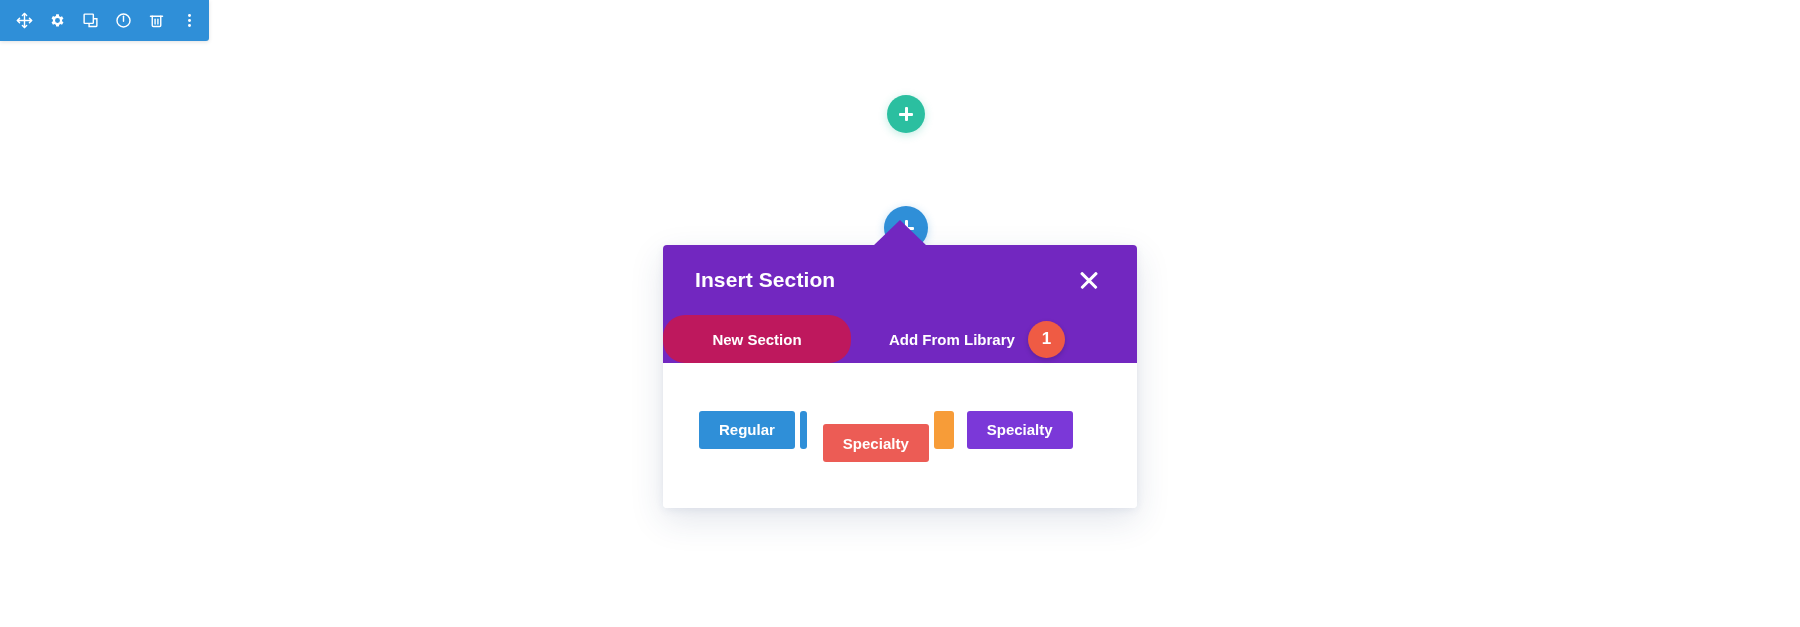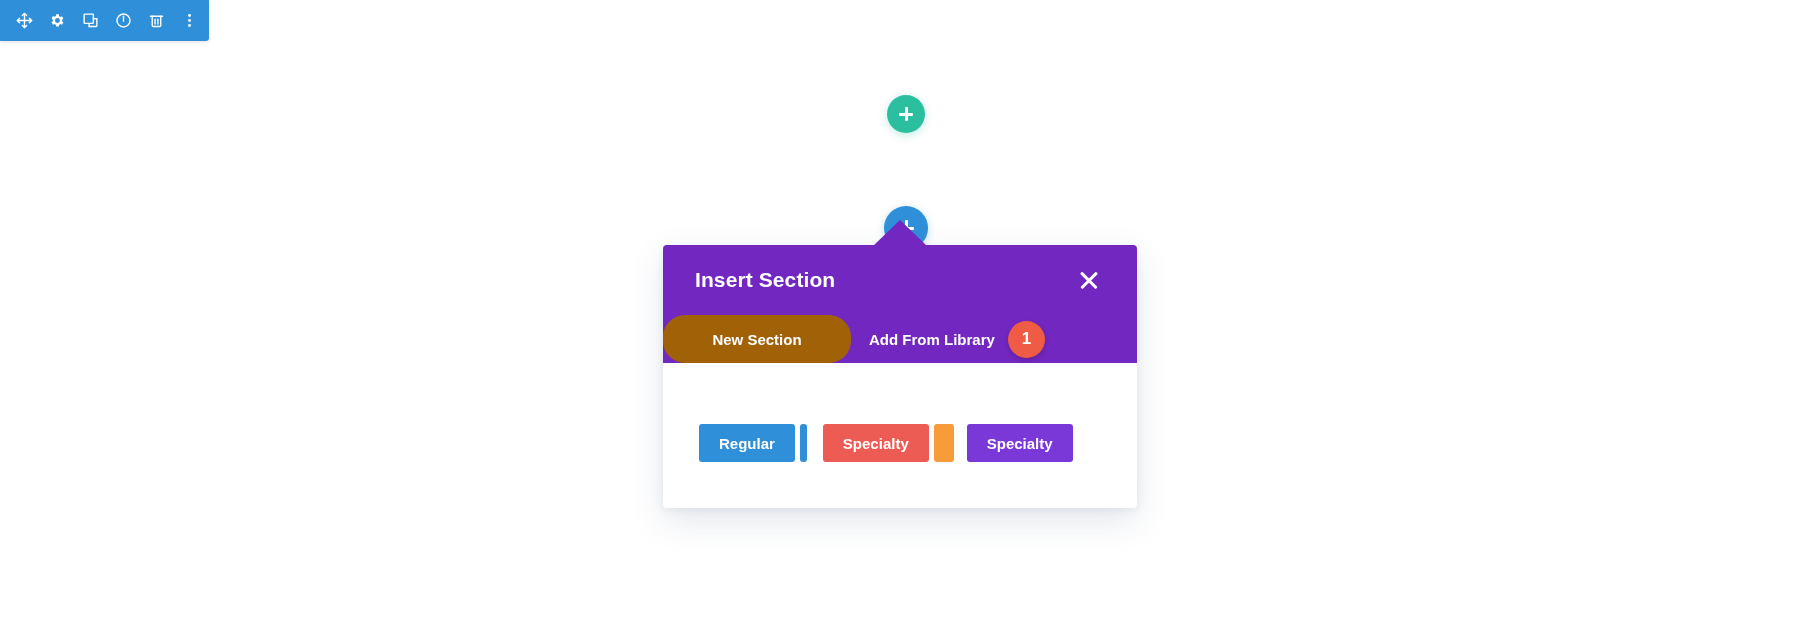--- a/index.html
+++ b/index.html
@@ -171,28 +171,28 @@
     color: #ffffff;
     font-size: 15px;
     font-weight: bold;
     cursor: pointer;
     box-sizing: border-box;
     position: relative;
     white-space: nowrap;
   }
   .modal-tab.tab-new {
     width: 188px;
-    background: #a16207;
+    background: #be185d;
     border-radius: 22px;
   }
   .modal-tab.tab-library {
     flex: 1;
     background: #7227c0;
     justify-content: flex-start;
-    padding-left: 18px;
+    padding-left: 38px;
   }
   .tab-badge {
     width: 37px;
     height: 37px;
     border-radius: 50%;
     background: #ef5b44;
     color: #ffffff;
     font-size: 17px;
     font-weight: bold;
     display: flex;
@@ -206,21 +206,21 @@
   .modal-body {
     background: #ffffff;
     padding: 34px 36px 46px 36px;
     border-bottom-left-radius: 4px;
     border-bottom-right-radius: 4px;
     box-sizing: border-box;
     min-height: 126px;
   }
   .section-type-row {
     display: flex;
-    align-items: flex-end;
+    align-items: center;
     gap: 0;
   }
   .type-btn {
     height: 38px;
     border-radius: 3px;
     display: flex;
     align-items: center;
     justify-content: center;
     color: #ffffff;
     font-size: 15px;

